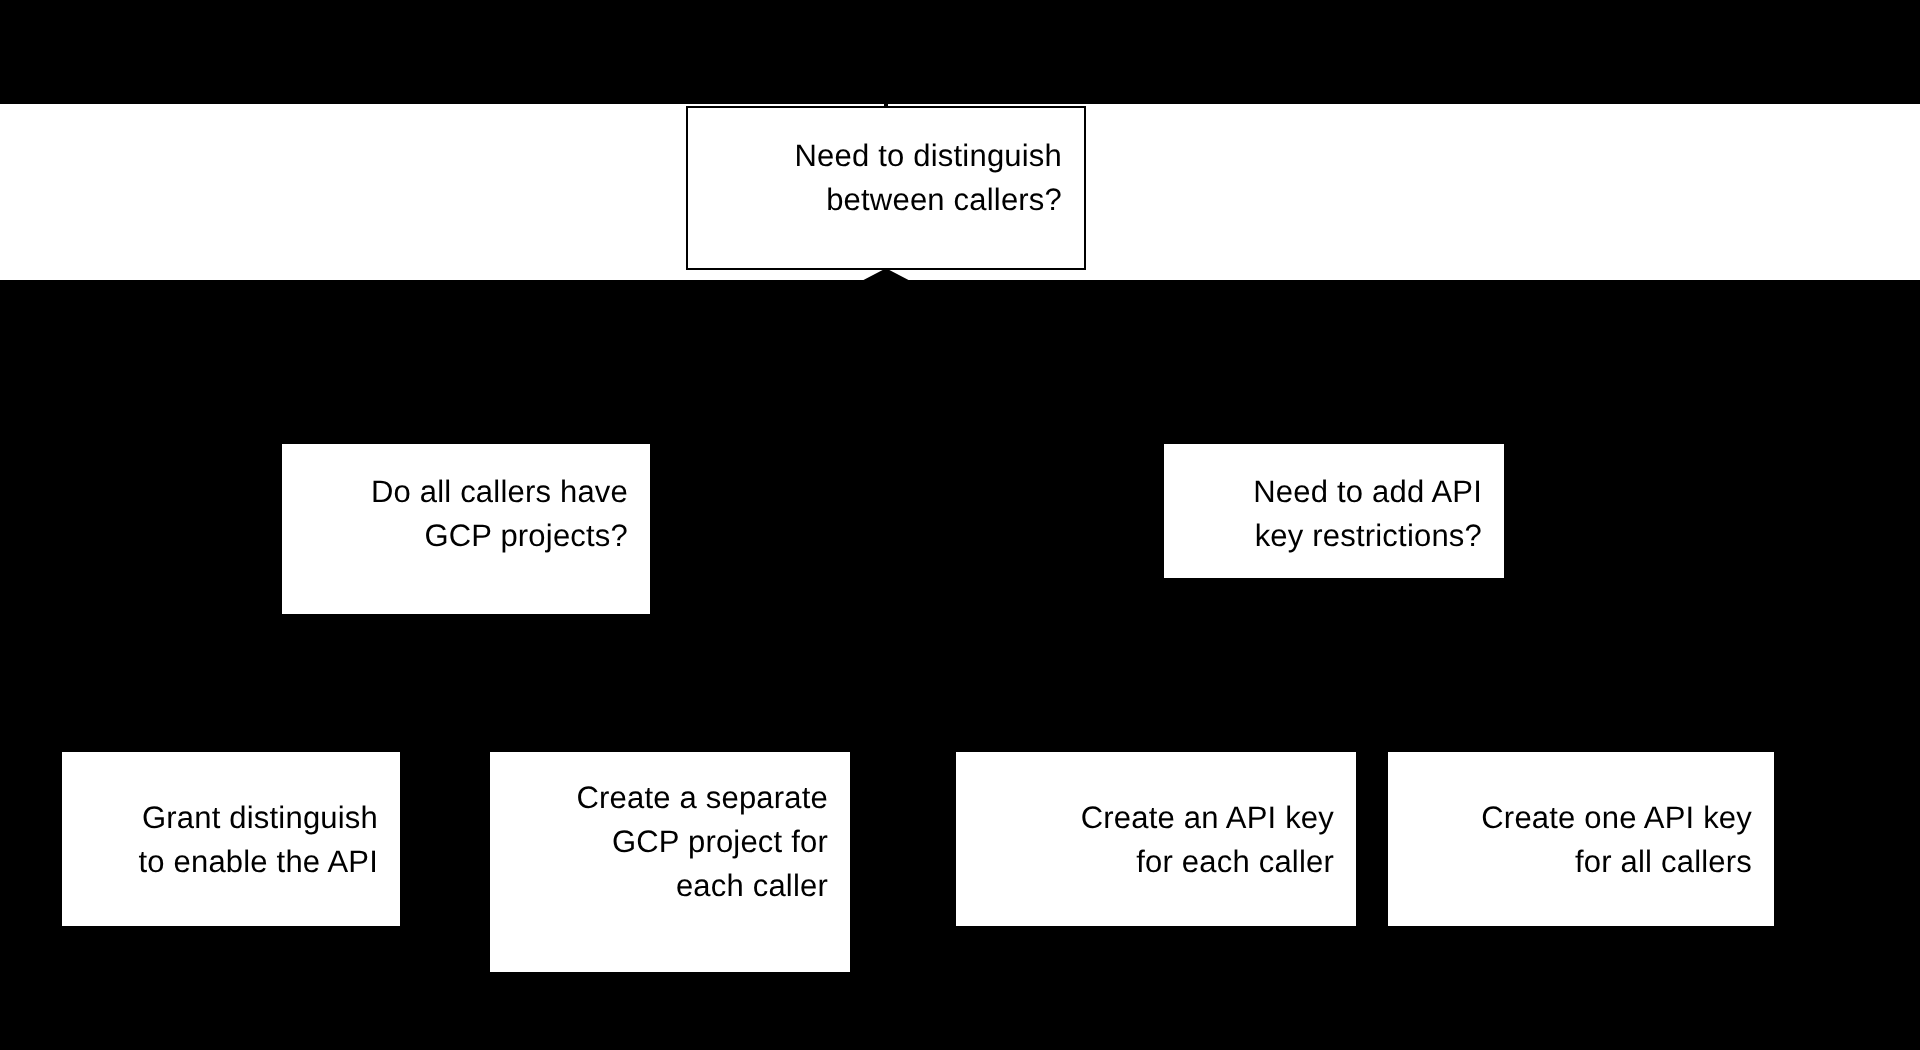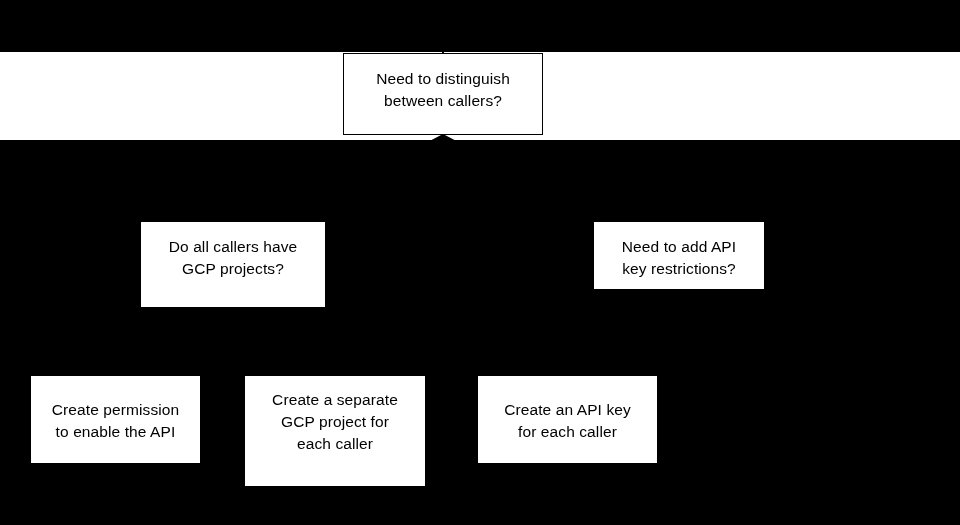--- a/index.html
+++ b/index.html
@@ -30,21 +30,21 @@
     position: absolute;
     background: #ffffff;
     color: #000000;
     box-sizing: border-box;
     display: block;
     padding: 14px 11px 0 11px;
     font-size: 15.5px;
     line-height: 1.42;
     letter-spacing: 0.1px;
     white-space: pre-line;
-    text-align: center;
+    text-align: right;
   }
   .node.bordered {
     border: 1.5px solid #000000;
   }
 
   
   .stub {
     position: absolute;
     background: #000000;
     width: 1.5px;
@@ -71,27 +71,29 @@
   <div class="chevron" style="left:420px; top:134px; width:46px; height:14px;">
     <svg width="46" height="14" viewBox="0 0 46 14">
       <path d="M0 13 L23 1 L46 13 L46 14 L0 14 Z" fill="#000000"></path>
       <path d="M0 13 L23 1 L46 13" fill="none" stroke="#000000" stroke-width="1.6"></path>
     </svg>
   </div>
 
   <div class="node" style="left:141px; top:222px; width:184px; height:85px;">Do all callers have
 GCP projects?</div>
 
-  <div class="node" style="left:594px; top:222px; width:170px; height:67px;">Need to add API
+  <div class="node" style="left:582px; top:222px; width:170px; height:67px;">Need to add API
 key restrictions?</div>
 
-  <div class="node" style="left:31px; top:376px; width:169px; height:87px; padding-top:23px;">Create permission
+  <div class="node" style="left:31px; top:376px; width:169px; height:87px; padding-top:23px;">Grant distinguish
 to enable the API</div>
 
   <div class="node" style="left:245px; top:376px; width:180px; height:110px; padding-top:13px;">Create a separate
 GCP project for
 each caller</div>
 
-  <div class="node" style="left:478px; top:376px; width:179px; height:87px; padding-top:23px;">Create an API key
+  <div class="node" style="left:478px; top:376px; width:200px; height:87px; padding-top:23px;">Create an API key
 for each caller</div>
 
+  <div class="node" style="left:694px; top:376px; width:193px; height:87px; padding-top:23px;">Create one API key
+for all callers</div>
 
 </div>
 
 </body></html>

